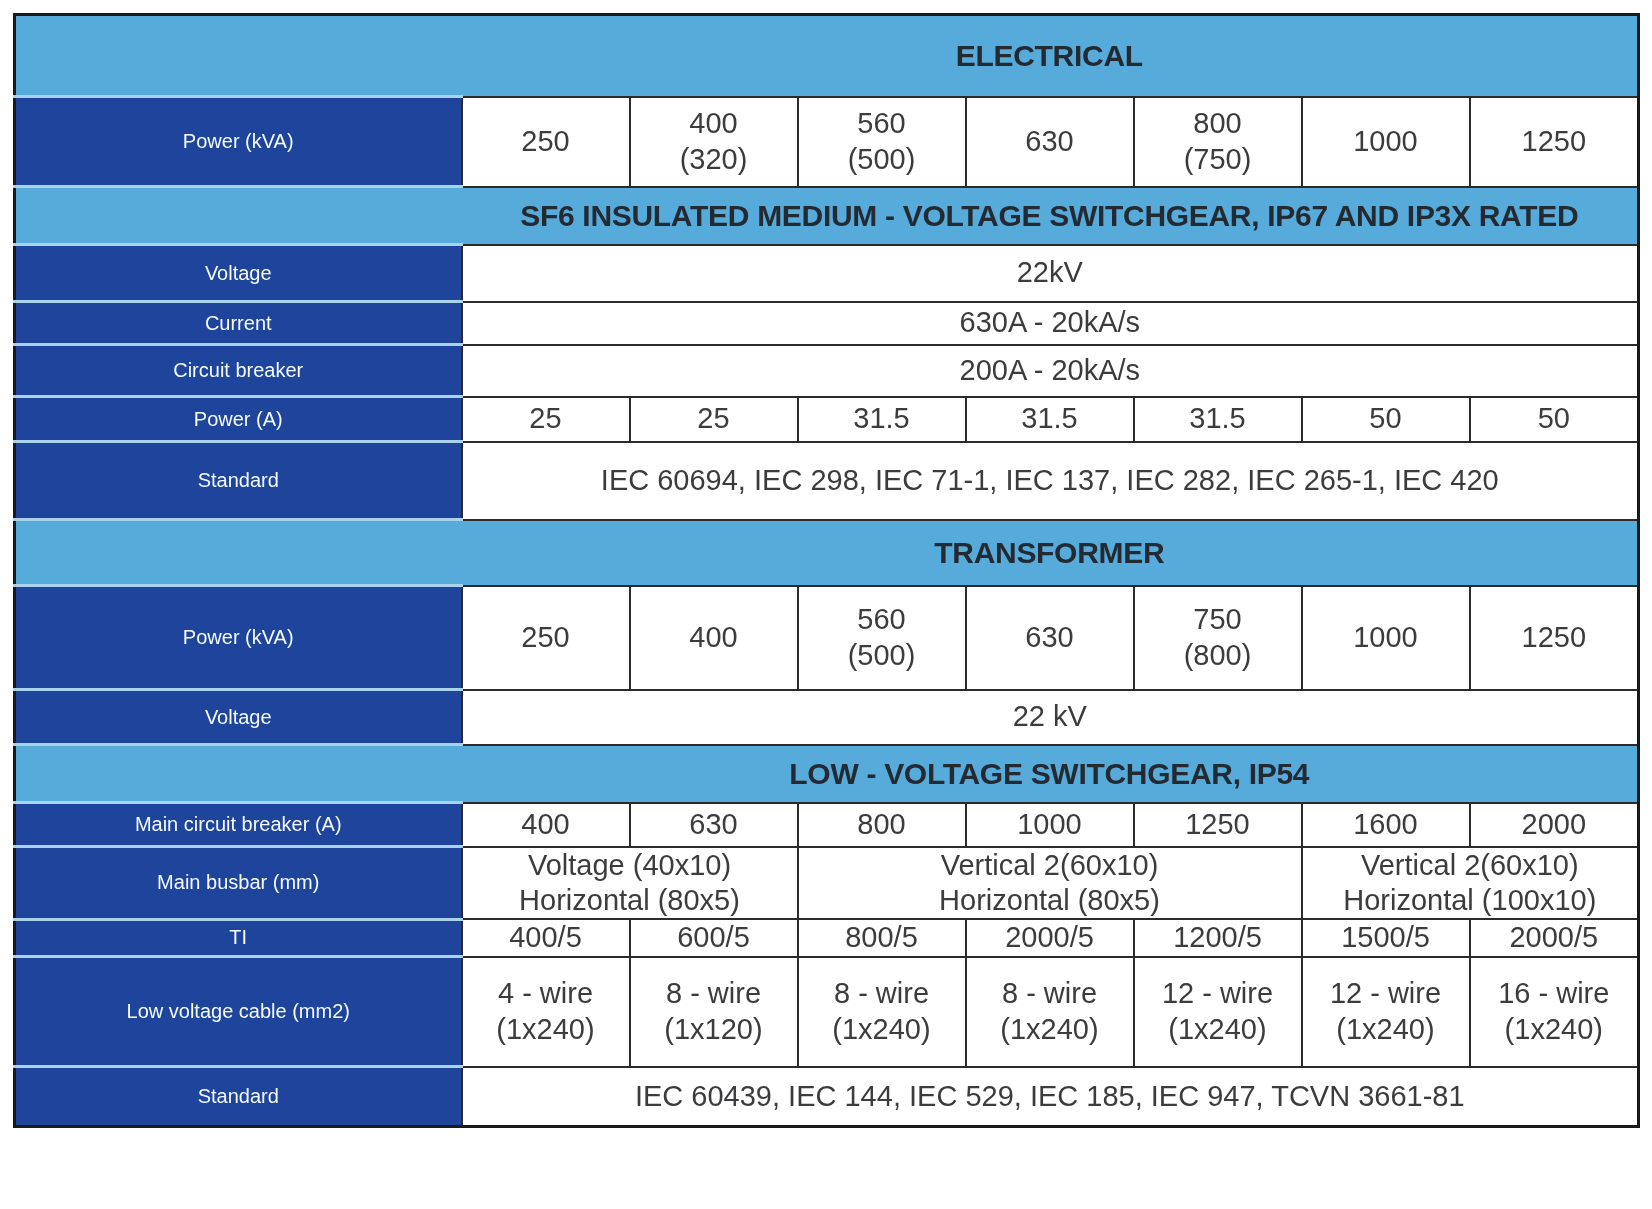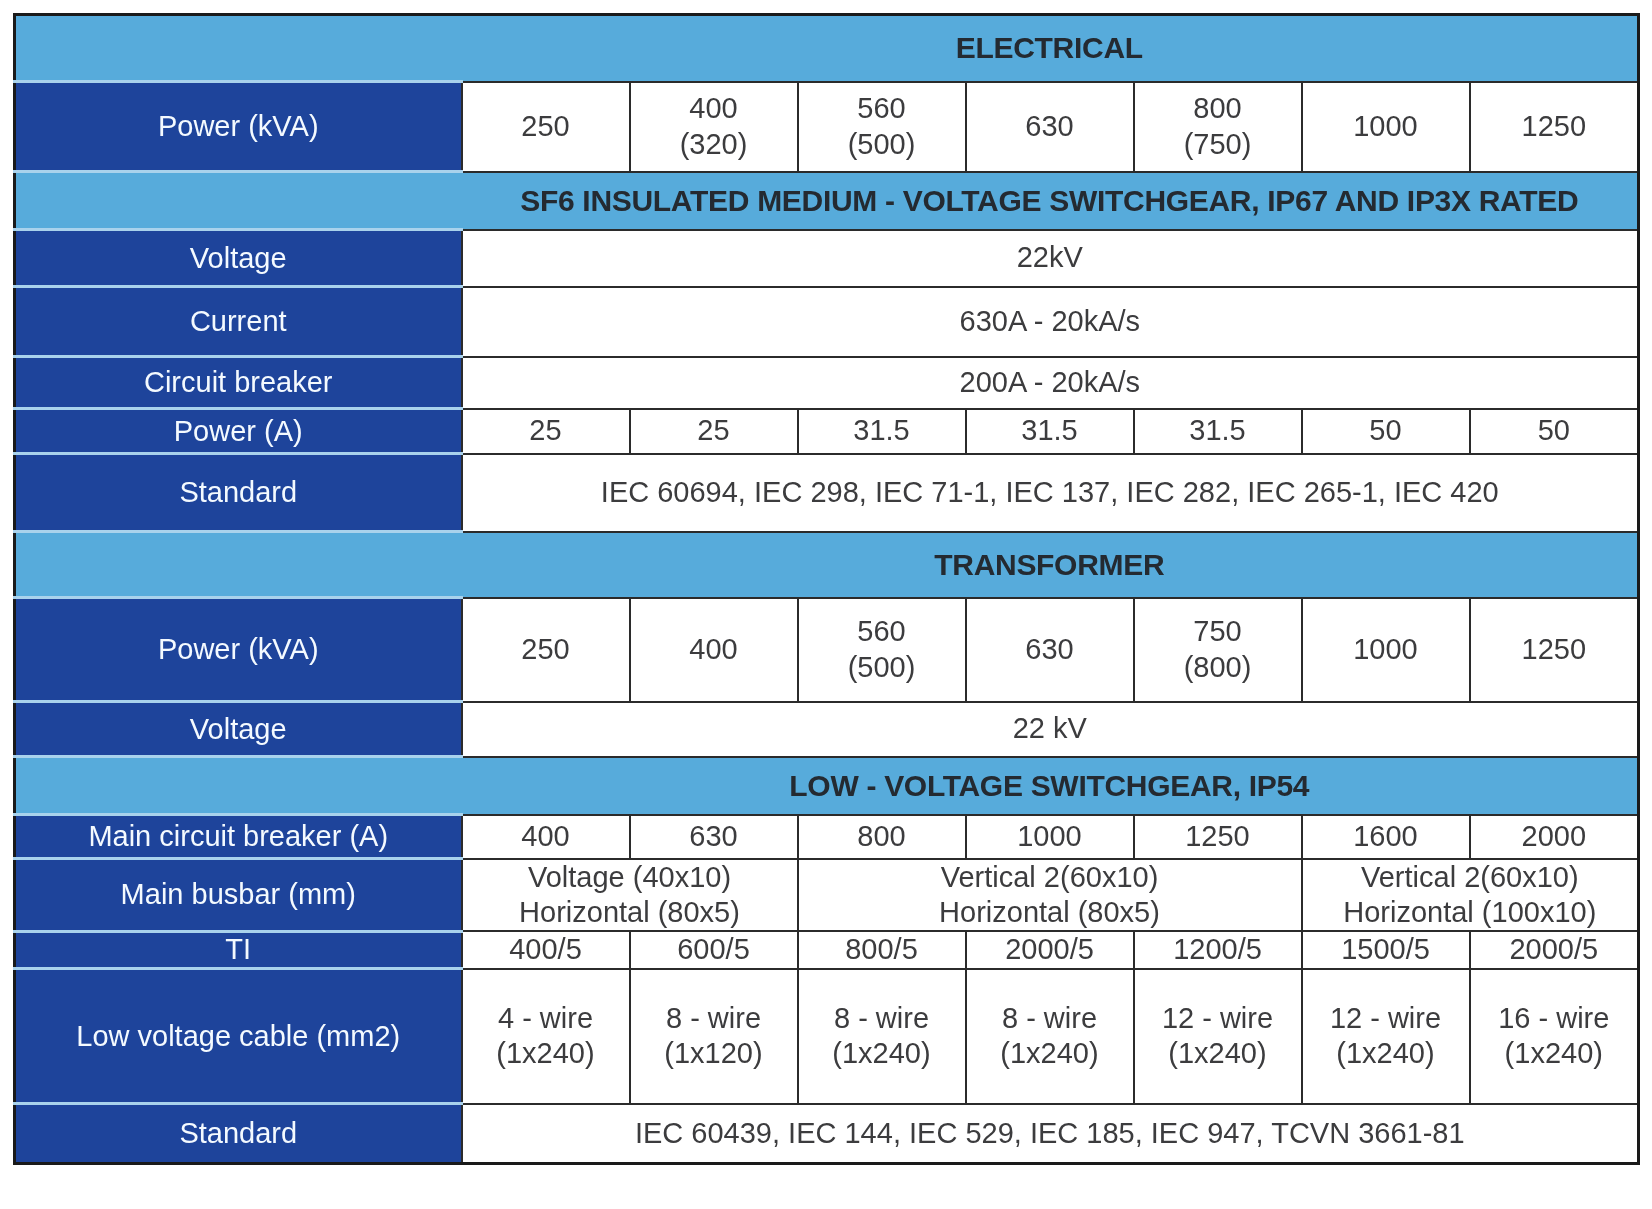--- a/index.html
+++ b/index.html
@@ -45,21 +45,21 @@
     background:var(--band-bg);
     border:none;
     color:var(--title-text);
     font-weight:bold;
     font-size:30px;
     letter-spacing:-0.3px;
   }
   td.label{
     background:var(--label-bg);
     color:var(--label-text);
-    font-size:29px;
+    font-size:20px;
     border-top:3px solid var(--sep);
     border-bottom:3px solid var(--sep);
     border-left:none;
     border-right:none;
   }
   td.label.last{ border-bottom:none; }
   td.val{
     background:#FFFFFF;
     color:var(--value-text);
     font-size:29px;
@@ -76,21 +76,21 @@
     <col style="width:168px">
       <col style="width:168px">
       <col style="width:168px">
     <col style="width:168px">
       <col style="width:168px">
       <col style="width:168px">
     <col style="width:169px">
   </colgroup>
 
   <tbody>
-      <tr style="height:67px">
+      <tr style="height:82px">
     <td class="band"></td>
     <td class="band-title" colspan="7">ELECTRICAL</td>
   </tr>
 
   <tr style="height:90px">
     <td class="label">Power (kVA)</td>
     <td class="val">250</td>
     <td class="val">400
 (320)</td>
     <td class="val">560
@@ -105,21 +105,21 @@
   <tr style="height:58px">
     <td class="band"></td>
     <td class="band-title" colspan="7">SF6 INSULATED MEDIUM - VOLTAGE SWITCHGEAR, IP67 AND IP3X RATED</td>
   </tr>
 
   <tr style="height:57px">
     <td class="label">Voltage</td>
     <td class="val" colspan="7">22kV</td>
   </tr>
 
-  <tr style="height:70px">
+  <tr style="height:43px">
     <td class="label">Current</td>
     <td class="val" colspan="7">630A - 20kA/s</td>
   </tr>
 
   <tr style="height:52px">
     <td class="label">Circuit breaker</td>
     <td class="val" colspan="7">200A - 20kA/s</td>
   </tr>
 
   <tr style="height:45px">
@@ -191,21 +191,21 @@
     <td class="label">TI</td>
     <td class="val">400/5</td>
     <td class="val">600/5</td>
     <td class="val">800/5</td>
     <td class="val">2000/5</td>
     <td class="val">1200/5</td>
     <td class="val">1500/5</td>
     <td class="val">2000/5</td>
   </tr>
 
-  <tr style="height:135px">
+  <tr style="height:110px">
     <td class="label">Low voltage cable (mm2)</td>
     <td class="val">4 - wire
 (1x240)</td>
     <td class="val">8 - wire
 (1x120)</td>
     <td class="val">8 - wire
 (1x240)</td>
     <td class="val">8 - wire
 (1x240)</td>
     <td class="val">12 - wire

